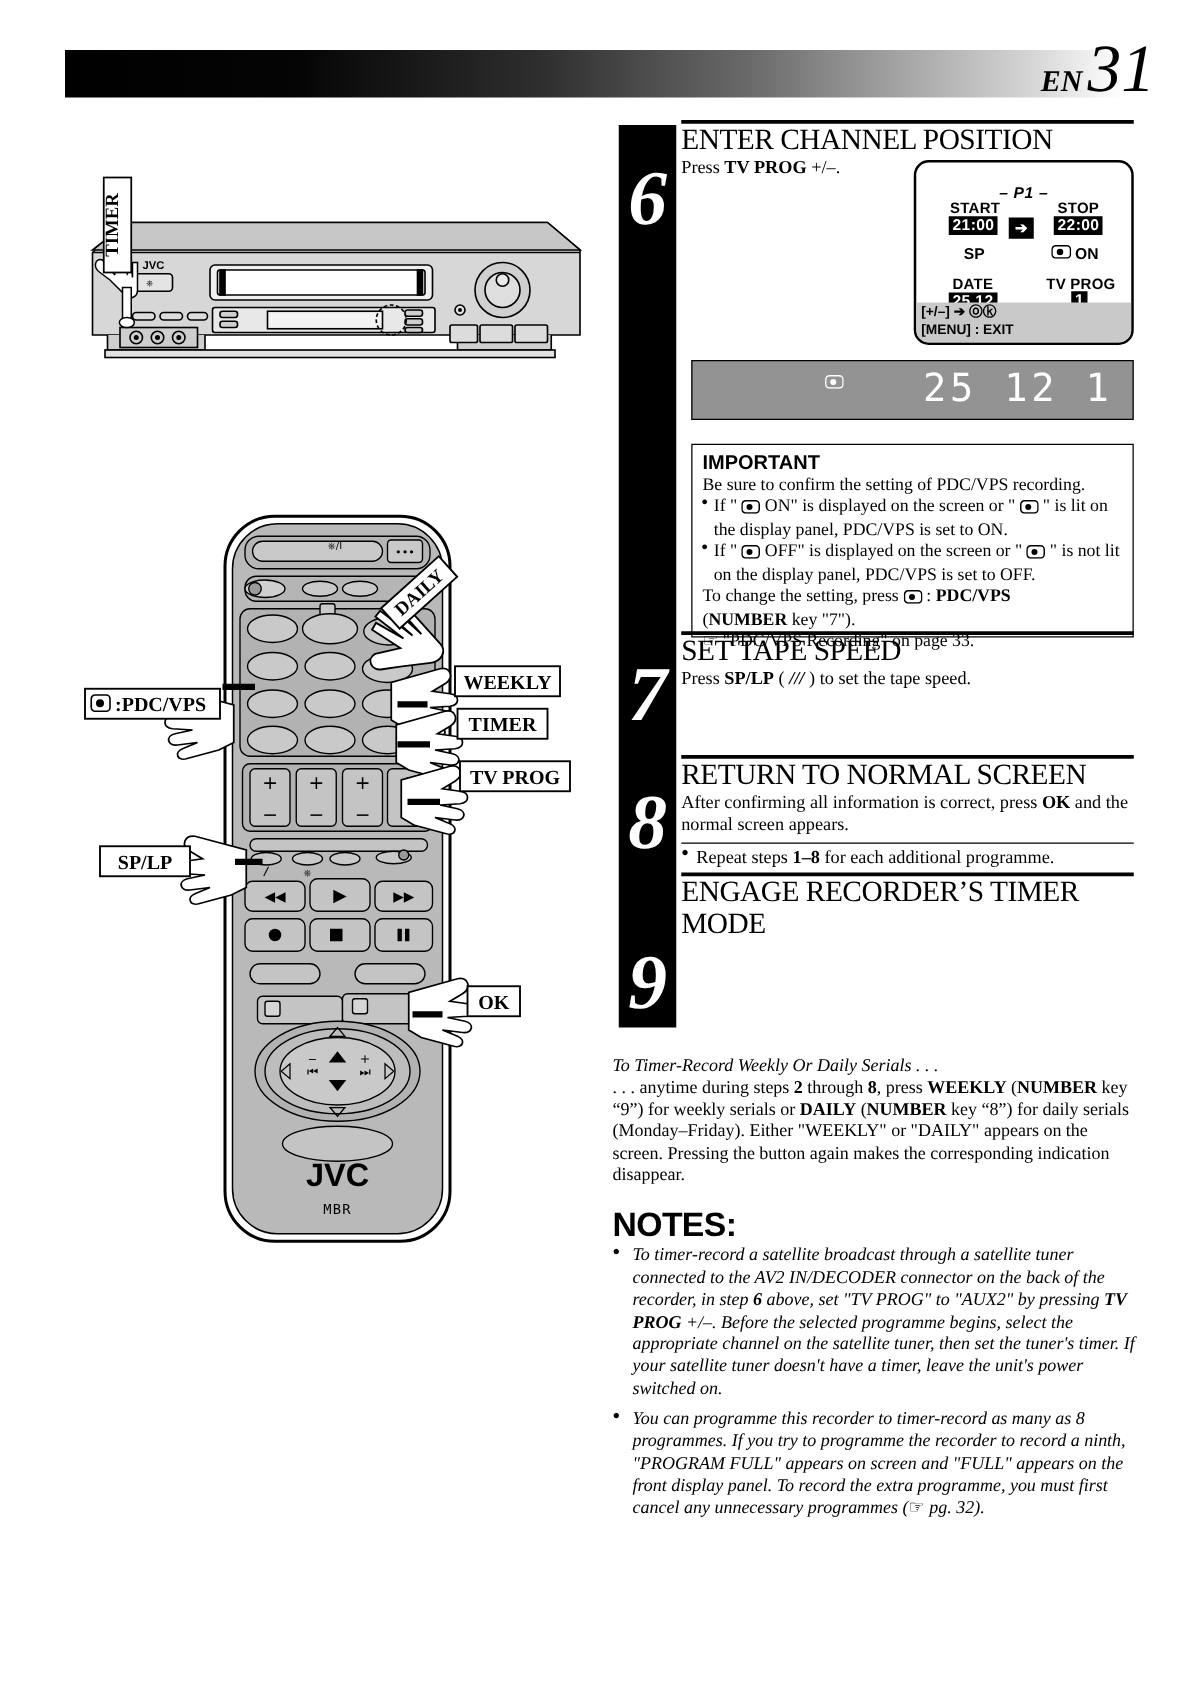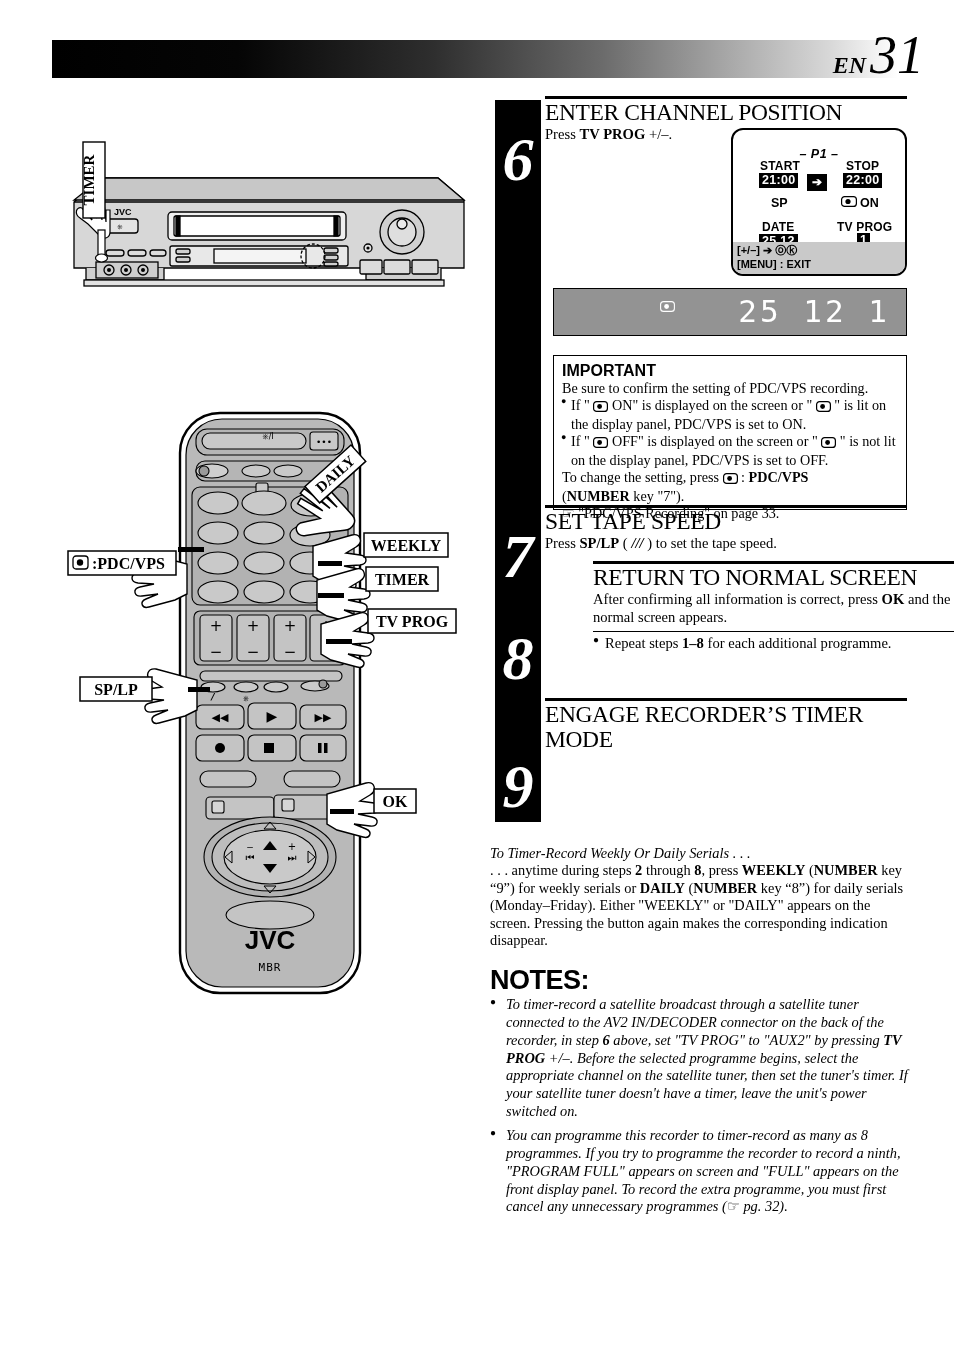--- a/index.html
+++ b/index.html
@@ -471,21 +471,21 @@
   <div><span>(</span><b>NUMBER</b><span> key "7").</span></div>
   <div><span class="ptr-icon">☞</span> <span>"PDC/VPS Recording" on page 33.</span></div>
 </div>
 
 <div class="sec" style="top:505px;">
   <div class="rule"></div>
   <h2>SET TAPE SPEED</h2>
   <p><span>Press </span><b>SP/LP</b><span> ( </span><b style="font-style:italic;">/</b><b style="font-style:italic;">//</b><span> ) to set the tape speed.</span></p>
 </div>
 
-<div class="sec" style="top:561px;margin-left:48px;">
+<div class="sec" style="top:604px;">
   <div class="rule"></div>
   <h2>RETURN TO NORMAL SCREEN</h2>
   <p><span>After confirming all information is correct, press </span><b>OK</b><span> and the normal screen appears.</span></p>
   <div class="rule-thin"></div>
   <p style="position:relative; padding-left:12px;"><span style="position:absolute;left:0;top:-1px;font-size:10px;">●</span><span>Repeat steps </span><b>1–8</b><span> for each additional programme.</span></p>
 </div>
 
 <div class="sec" style="top:698px;">
   <div class="rule"></div>
   <h2>ENGAGE RECORDER’S TIMER MODE</h2>

